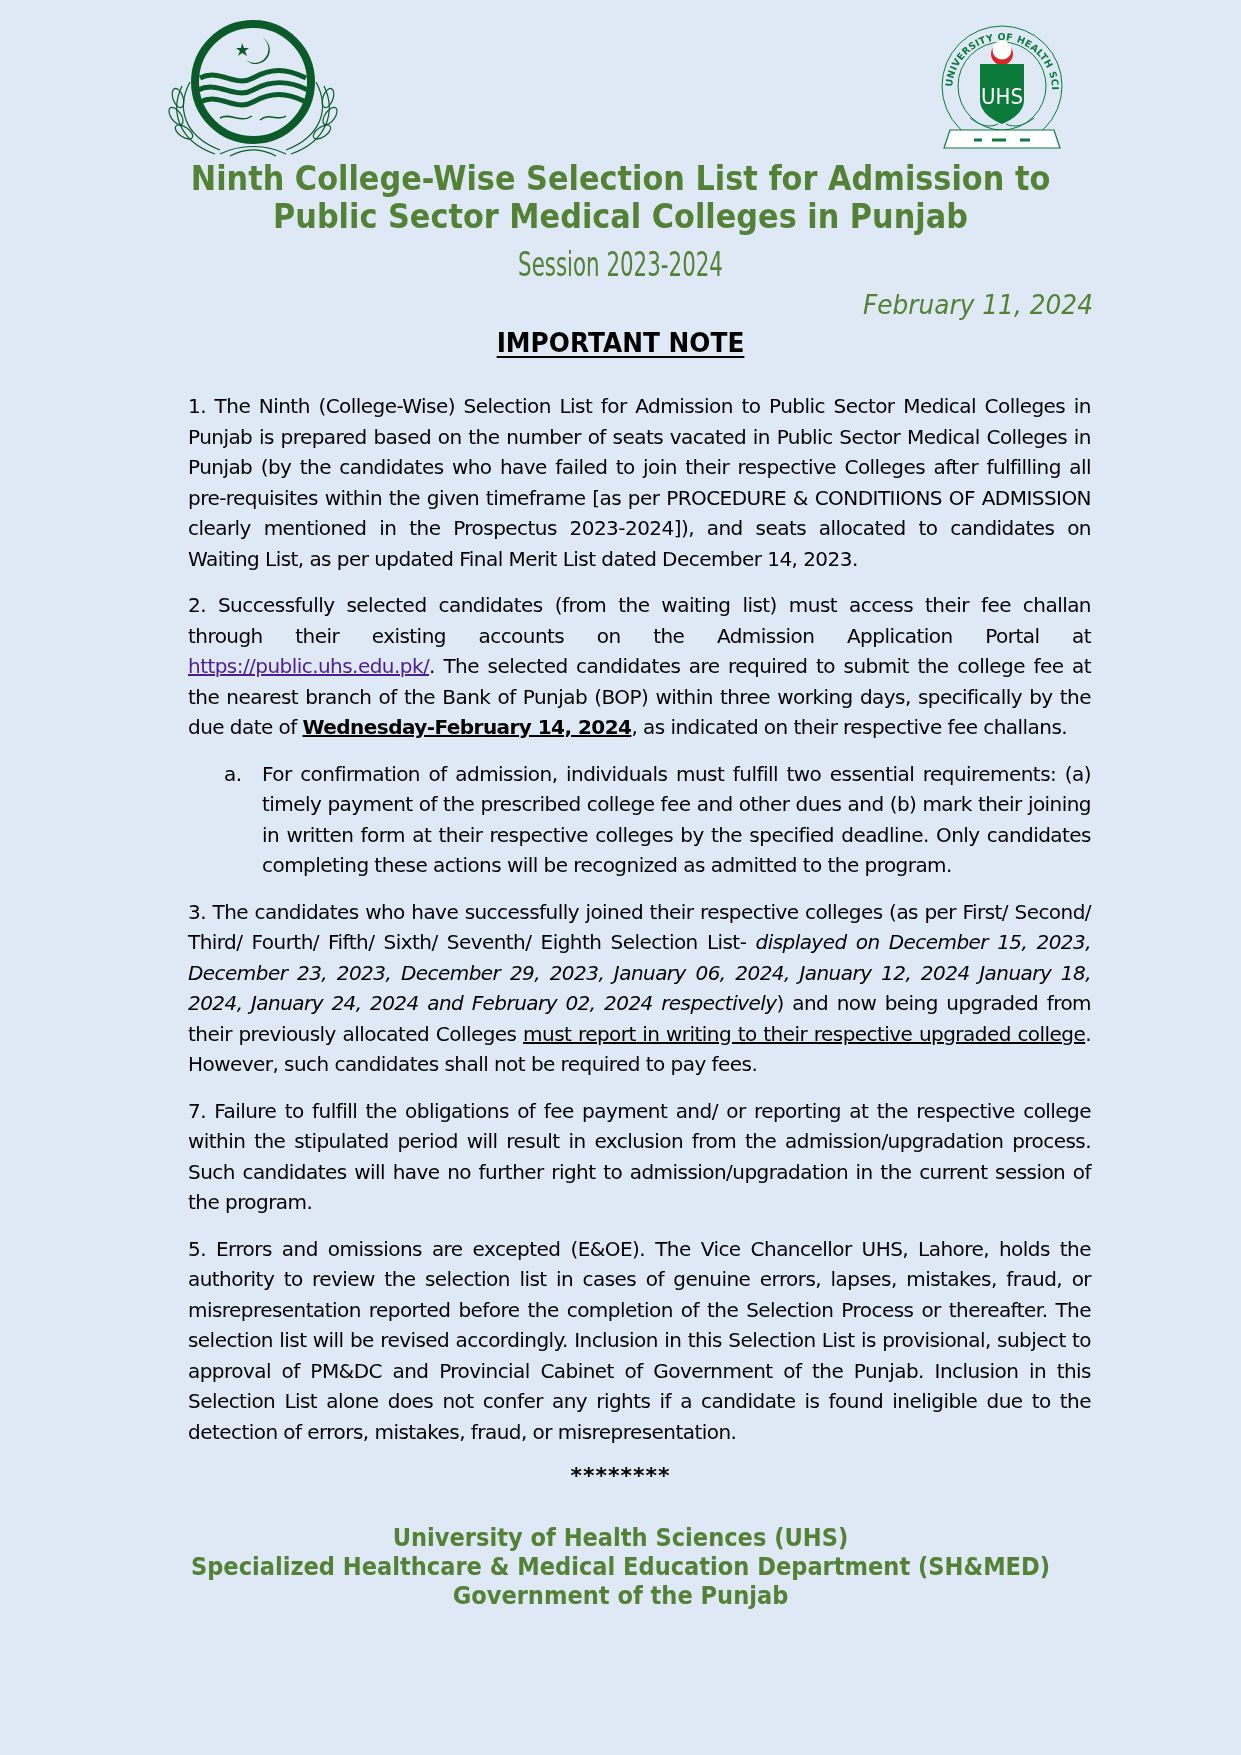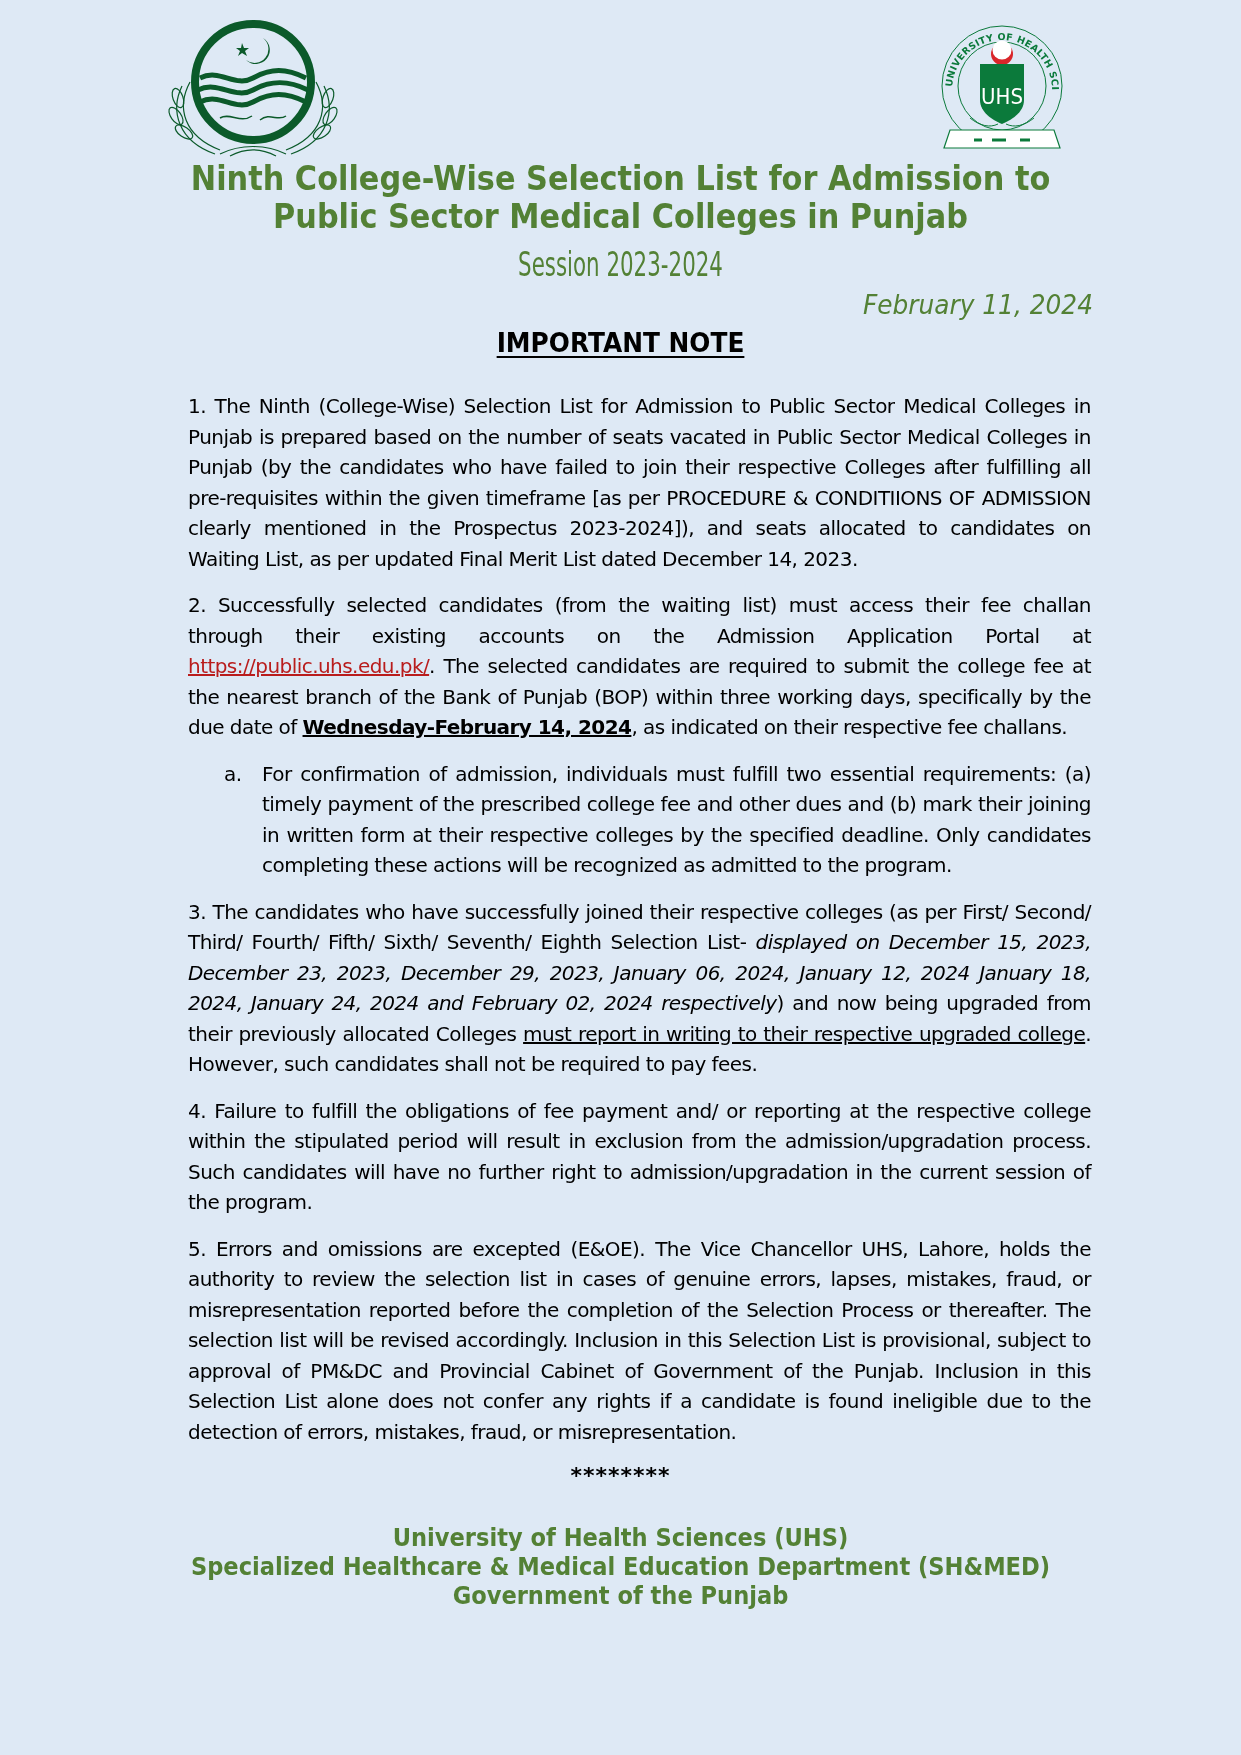--- a/index.html
+++ b/index.html
@@ -51,21 +51,21 @@
   .body {
     position: absolute; left: 188px; top: 391px; width: 903px;
     font-size: 20px; line-height: 30.5px;
     text-align: justify;
     letter-spacing: -0.55px;
   }
   .body p { margin: 0 0 16px 0; }
   .sub { display: flex; margin: 0 0 16px 36px; }
   .sub .marker { width: 38px; flex: none; }
   .sub .text { flex: 1; text-align: justify; }
-  .link { color: #b91c1c; text-decoration: underline; margin-top: 31px; }
+  .link { color: #4c1d95; text-decoration: underline; margin-top: 31px; }
   .bu { font-weight: bold; text-decoration: underline; margin-top: 14px; }
   .u { text-decoration: underline; }
   .i { font-style: italic; }
 
   .stars {
     position: absolute; left: 0; width: 1241px; top: 1463px;
     text-align: center; font-size: 22px; font-weight: bold; letter-spacing: 1px;
   }
   .footer {
     position: absolute; left: 0; width: 1241px; top: 1524px;
@@ -147,21 +147,21 @@
 
   <p><span>2. Successfully selected candidates (from the waiting list) must access their fee challan through their existing accounts on the Admission Application Portal at </span><a class="link">https://public.uhs.edu.pk/</a><span>. The selected candidates are required to submit the college fee at the nearest branch of the Bank of Punjab (BOP) within three working days, specifically by the due date of </span><span class="bu">Wednesday-February 14, 2024</span><span>, as indicated on their respective fee challans.</span></p>
 
   <div class="sub">
     <span class="marker">a.</span>
     <span class="text">For confirmation of admission, individuals must fulfill two essential requirements: (a) timely payment of the prescribed college fee and other dues and (b) mark their joining in written form at their respective colleges by the specified deadline. Only candidates completing these actions will be recognized as admitted to the program.</span>
   </div>
 
   <p><span>3. The candidates who have successfully joined their respective colleges (as per First/ Second/ Third/ Fourth/ Fifth/ Sixth/ Seventh/ Eighth Selection List- </span><span class="i">displayed on December 15, 2023, December 23, 2023, December 29, 2023, January 06, 2024, January 12, 2024 January 18, 2024, January 24, 2024 and February 02, 2024 respectively</span><span>) and now being upgraded from their previously allocated Colleges </span><span class="u">must report in writing to their respective upgraded college</span><span>. However, such candidates shall not be required to pay fees.</span></p>
 
-  <p>4. Failure to fulfill the obligations of fee payment and/ or reporting at the respective college within the stipulated period will result in exclusion from the admission/upgradation process. Such candidates will have no further right to admission/upgradation in the current session of the program.</p>
+  <p>7. Failure to fulfill the obligations of fee payment and/ or reporting at the respective college within the stipulated period will result in exclusion from the admission/upgradation process. Such candidates will have no further right to admission/upgradation in the current session of the program.</p>
 
   <p>5. Errors and omissions are excepted (E&amp;OE). The Vice Chancellor UHS, Lahore, holds the authority to review the selection list in cases of genuine errors, lapses, mistakes, fraud, or misrepresentation reported before the completion of the Selection Process or thereafter. The selection list will be revised accordingly. Inclusion in this Selection List is provisional, subject to approval of PM&amp;DC and Provincial Cabinet of Government of the Punjab. Inclusion in this Selection List alone does not confer any rights if a candidate is found ineligible due to the detection of errors, mistakes, fraud, or misrepresentation.</p>
 </div>
 
 <div class="stars">********</div>
 
 <div class="footer">
   <div>University of Health Sciences (UHS)</div>
   <div>Specialized Healthcare &amp; Medical Education Department (SH&amp;MED)</div>
   <div>Government of the Punjab</div>

